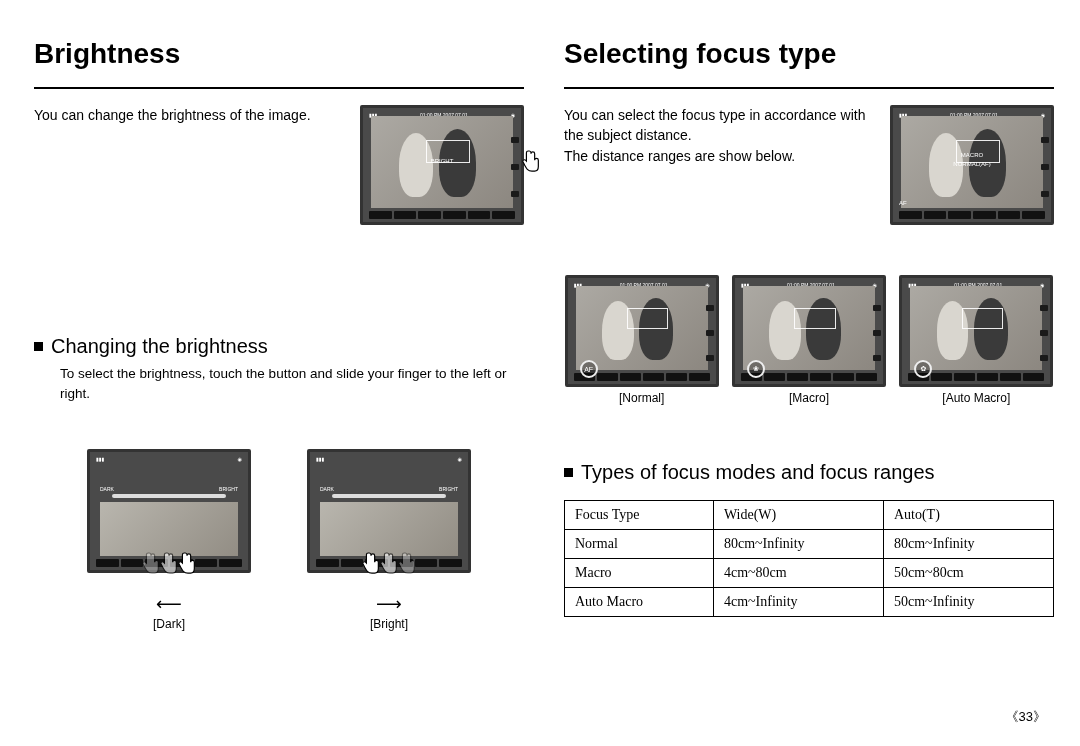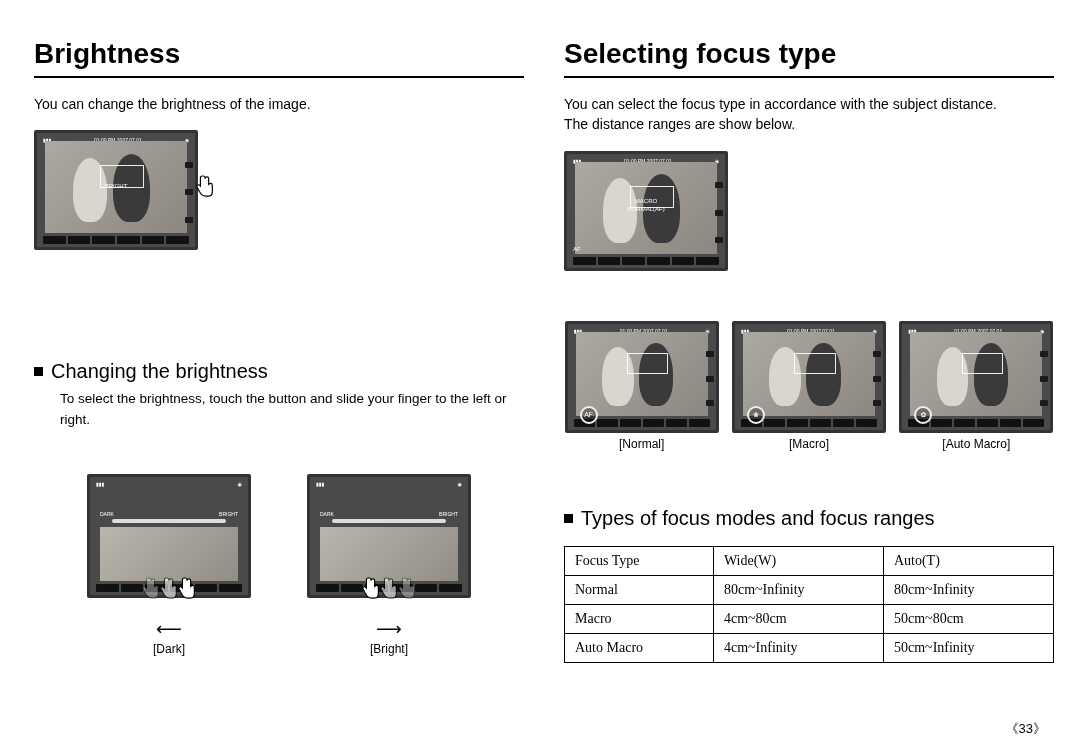--- a/index.html
+++ b/index.html
@@ -20,34 +20,33 @@
     flex: 1;
     min-width: 0;
   }
   .col-left { width: 490px; flex: 0 0 490px; }
   .col-right { width: 490px; flex: 0 0 490px; }
 
   .h1 {
     font-size: 28px;
     font-weight: bold;
     border-bottom: 2px solid #000;
-    padding-bottom: 6px;
+    padding-bottom: 17px;
     margin-bottom: 16px;
   }
 
   .intro {
     font-size: 14px;
     line-height: 1.45;
   }
 
   .intro-row {
     display: flex;
     gap: 16px;
     align-items: flex-start;
-    flex-direction: column;
   }
   .intro-row .intro { flex: 1; }
 
   
   .lcd {
     background: #4a4a4a;
     border: 3px solid #333;
     border-radius: 2px;
     position: relative;
     display: block;
@@ -237,21 +236,21 @@
     text-align: left;
     font-weight: normal;
     font-family: Liberation Serif, serif;
   }
 
   .hand-icon svg { width:22px; height:26px; }
 
   .page-num {
     position:absolute;
     right: 34px;
-    bottom: 8px;
+    bottom: 20px;
     font-size: 13px;
   }
 </style>
 </head>
 <body>
 
 <div class="page">
 
   <div class="col col-left">
     <div class="h1">Brightness</div>

